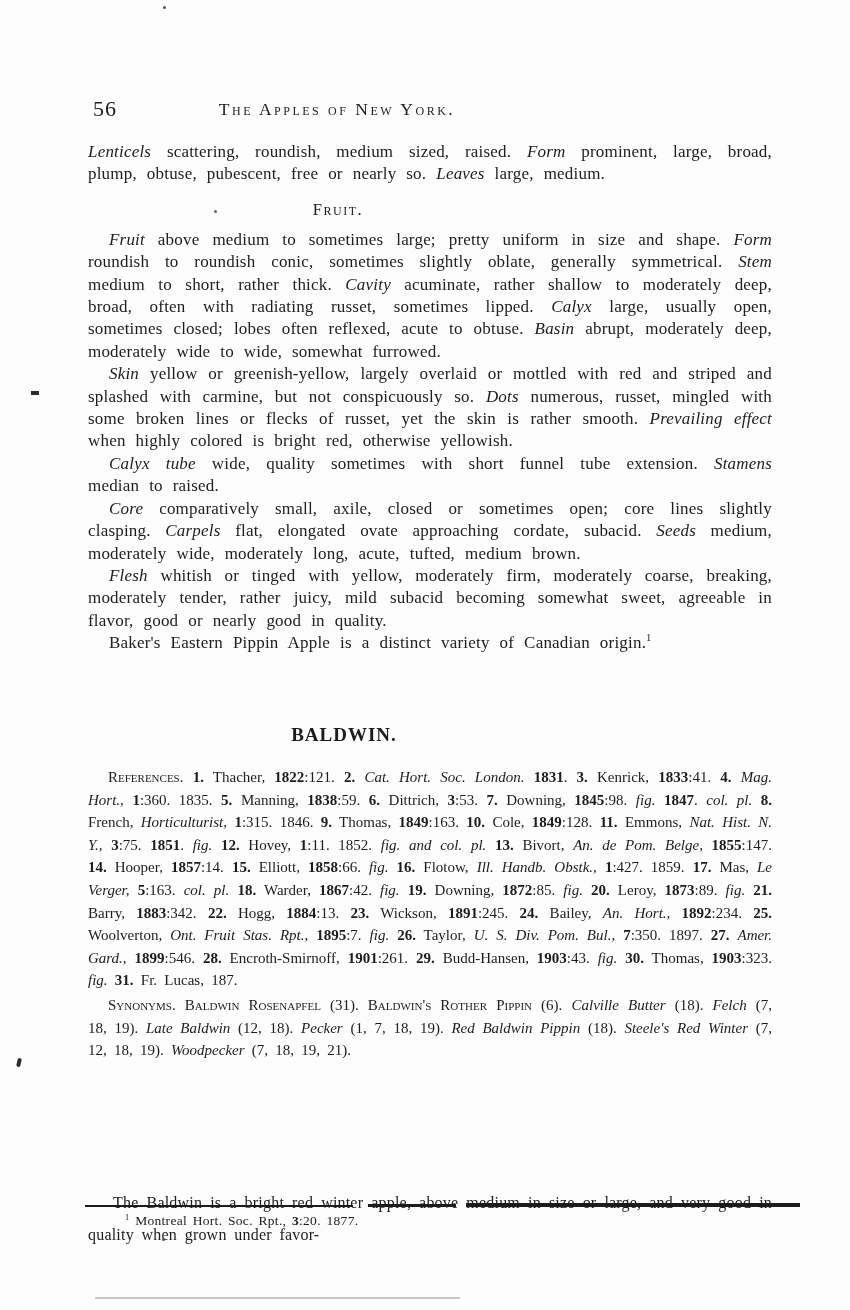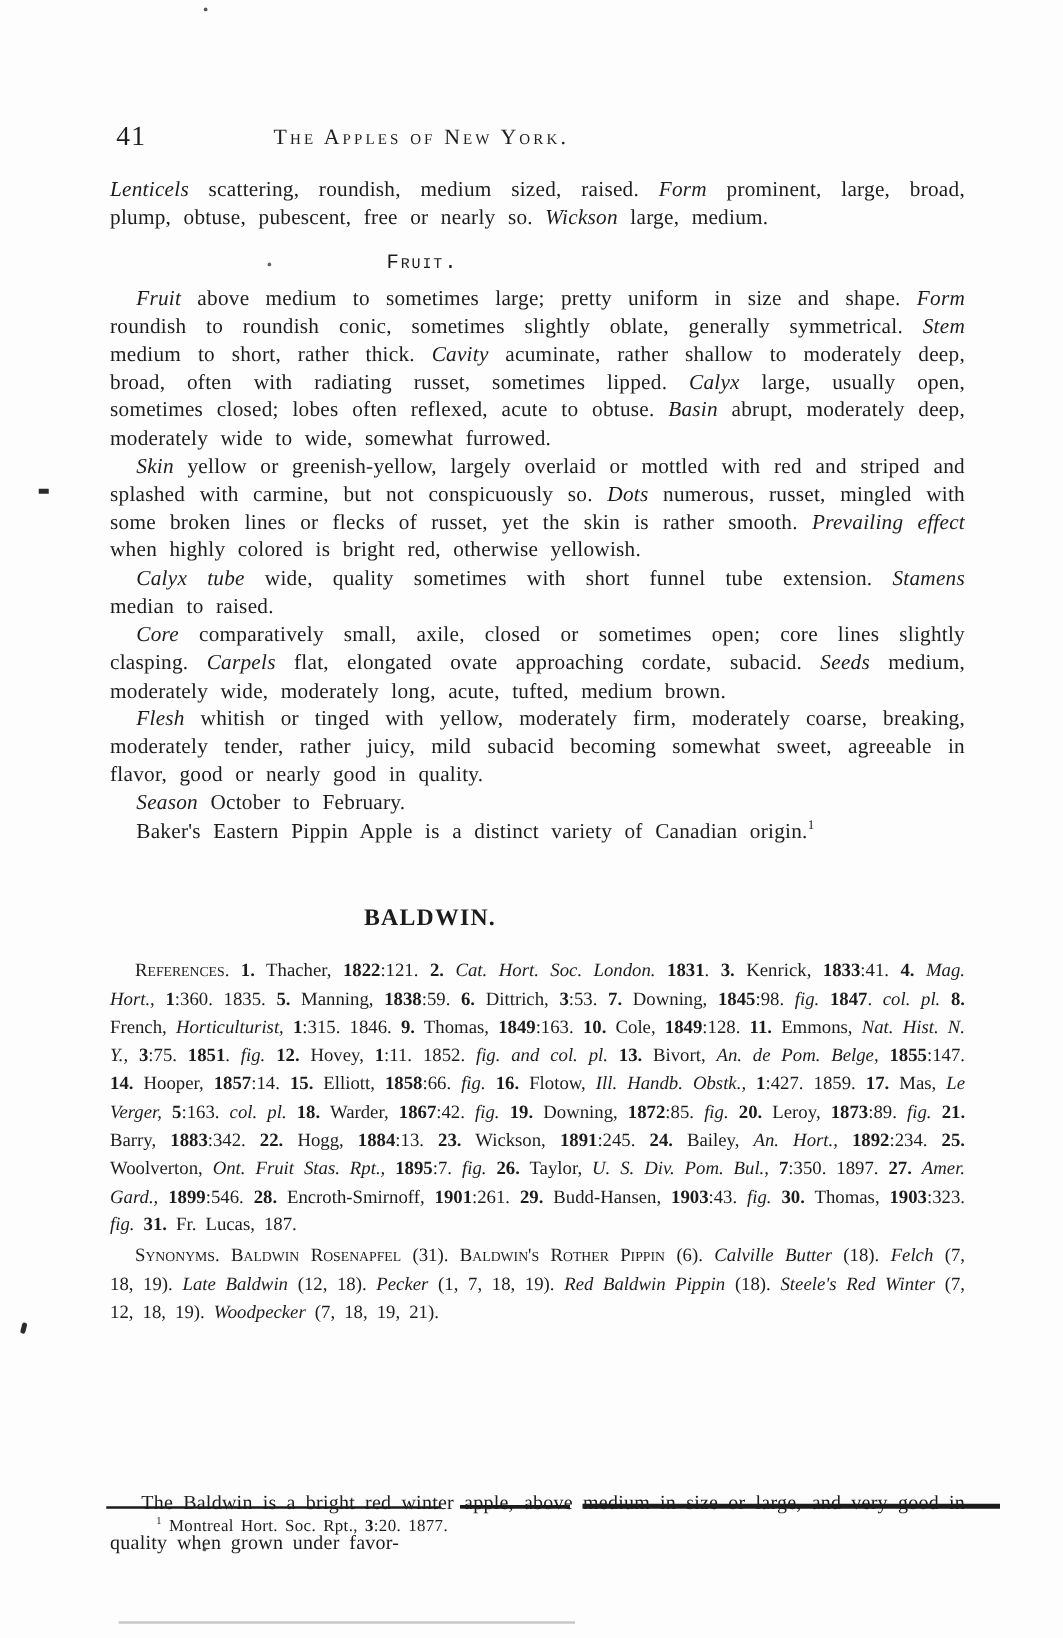--- a/index.html
+++ b/index.html
@@ -25,21 +25,21 @@
   .description { position: absolute; top: 141px; left: 88px; width: 684px; }
   .body-para {
     margin: 0; font-size: 17px; line-height: 22.4px;
     text-align: justify; text-indent: 21px;
     word-spacing: 5.5px; letter-spacing: 0.2px;
   }
   .no-indent { text-indent: 0; }
   .section-heading {
     width: 500px; margin: 14px 0 9px 0; text-align: center;
     font-variant: small-caps; font-weight: normal;
-    font-size: 16.5px; letter-spacing: 1.5px; font-family: Liberation Mono, monospace;
+    font-size: 16.5px; letter-spacing: 1.5px;
   }
   
   .variety-title {
     position: absolute; top: 724px; left: 88px; width: 512px; margin: 0;
     text-align: center; font-size: 19px; font-weight: bold; letter-spacing: 1px;
   }
   
   .refsyn { position: absolute; top: 766px; left: 88px; width: 684px; }
   .ref-para {
     margin: 0; font-size: 15px; line-height: 22.6px;
@@ -74,33 +74,32 @@
   .speck-c { left: 31px;  top: 391px;  width: 8px; height: 4px; background: #2b2b2b; }
   .speck-d { left: 17px;  top: 1058px; width: 4px; height: 9px; background: #2b2b2b; border-radius: 2px; transform: rotate(14deg); }
   .speck-e { left: 162px; top: 1238px; width: 3px; height: 3px; border-radius: 50%; }
 </style>
 </head>
 <body>
 
 <div class="page">
 
   <header class="running-head">
-    <span class="page-num">41</span>
+    <span class="page-num">56</span>
     <span class="running-title">The Apples of New York.</span>
   </header>
 
   <section class="description">
-    <p class="body-para no-indent"><span class="i">Lenticels</span><span> scattering, roundish, medium sized, raised. </span><span class="i">Form</span><span> prominent, large, broad, plump, obtuse, pubescent, free or nearly so. </span><span class="i">Wickson</span><span> large, medium.</span></p>
+    <p class="body-para no-indent"><span class="i">Lenticels</span><span> scattering, roundish, medium sized, raised. </span><span class="i">Form</span><span> prominent, large, broad, plump, obtuse, pubescent, free or nearly so. </span><span class="i">Leaves</span><span> large, medium.</span></p>
     <h3 class="section-heading">Fruit.</h3>
     <p class="body-para"><span class="i">Fruit</span><span> above medium to sometimes large; pretty uniform in size and shape. </span><span class="i">Form</span><span> roundish to roundish conic, sometimes slightly oblate, generally symmetrical. </span><span class="i">Stem</span><span> medium to short, rather thick. </span><span class="i">Cavity</span><span> acuminate, rather shallow to moderately deep, broad, often with radiating russet, sometimes lipped. </span><span class="i">Calyx</span><span> large, usually open, sometimes closed; lobes often reflexed, acute to obtuse. </span><span class="i">Basin</span><span> abrupt, moderately deep, moderately wide to wide, somewhat furrowed.</span></p>
     <p class="body-para"><span class="i">Skin</span><span> yellow or greenish-yellow, largely overlaid or mottled with red and striped and splashed with carmine, but not conspicuously so. </span><span class="i">Dots</span><span> numerous, russet, mingled with some broken lines or flecks of russet, yet the skin is rather smooth. </span><span class="i">Prevailing effect</span><span> when highly colored is bright red, otherwise yellowish.</span></p>
     <p class="body-para"><span class="i">Calyx tube</span><span> wide, quality sometimes with short funnel tube extension. </span><span class="i">Stamens</span><span> median to raised.</span></p>
     <p class="body-para"><span class="i">Core</span><span> comparatively small, axile, closed or sometimes open; core lines slightly clasping. </span><span class="i">Carpels</span><span> flat, elongated ovate approaching cordate, subacid. </span><span class="i">Seeds</span><span> medium, moderately wide, moderately long, acute, tufted, medium brown.</span></p>
     <p class="body-para"><span class="i">Flesh</span><span> whitish or tinged with yellow, moderately firm, moderately coarse, breaking, moderately tender, rather juicy, mild subacid becoming somewhat sweet, agreeable in flavor, good or nearly good in quality.</span></p>
-    <p class="body-para"><span class="i">Season</span><span> October to February.</span></p>
     <p class="body-para"><span>Baker's Eastern Pippin Apple is a distinct variety of Canadian origin.</span><span class="sup">1</span></p>
   </section>
 
   <h1 class="variety-title">BALDWIN.</h1>
 
   <section class="refsyn">
     <p class="ref-para"><span class="sc">References.</span><span> </span><span class="b">1.</span><span> Thacher, </span><span class="b">1822</span><span>:121. </span><span class="b">2.</span><span> </span><span class="i">Cat. Hort. Soc. London.</span><span> </span><span class="b">1831</span><span>. </span><span class="b">3.</span><span> Kenrick, </span><span class="b">1833</span><span>:41. </span><span class="b">4.</span><span> </span><span class="i">Mag. Hort.,</span><span> </span><span class="b">1</span><span>:360. 1835. </span><span class="b">5.</span><span> Manning, </span><span class="b">1838</span><span>:59. </span><span class="b">6.</span><span> Dittrich, </span><span class="b">3</span><span>:53. </span><span class="b">7.</span><span> Downing, </span><span class="b">1845</span><span>:98. </span><span class="i">fig.</span><span> </span><span class="b">1847</span><span>. </span><span class="i">col. pl.</span><span> </span><span class="b">8.</span><span> French, </span><span class="i">Horticulturist,</span><span> </span><span class="b">1</span><span>:315. 1846. </span><span class="b">9.</span><span> Thomas, </span><span class="b">1849</span><span>:163. </span><span class="b">10.</span><span> Cole, </span><span class="b">1849</span><span>:128. </span><span class="b">11.</span><span> Emmons, </span><span class="i">Nat. Hist. N. Y.,</span><span> </span><span class="b">3</span><span>:75. </span><span class="b">1851</span><span>. </span><span class="i">fig.</span><span> </span><span class="b">12.</span><span> Hovey, </span><span class="b">1</span><span>:11. 1852. </span><span class="i">fig. and col. pl.</span><span> </span><span class="b">13.</span><span> Bivort, </span><span class="i">An. de Pom. Belge,</span><span> </span><span class="b">1855</span><span>:147. </span><span class="b">14.</span><span> Hooper, </span><span class="b">1857</span><span>:14. </span><span class="b">15.</span><span> Elliott, </span><span class="b">1858</span><span>:66. </span><span class="i">fig.</span><span> </span><span class="b">16.</span><span> Flotow, </span><span class="i">Ill. Handb. Obstk.,</span><span> </span><span class="b">1</span><span>:427. 1859. </span><span class="b">17.</span><span> Mas, </span><span class="i">Le Verger,</span><span> </span><span class="b">5</span><span>:163. </span><span class="i">col. pl.</span><span> </span><span class="b">18.</span><span> Warder, </span><span class="b">1867</span><span>:42. </span><span class="i">fig.</span><span> </span><span class="b">19.</span><span> Downing, </span><span class="b">1872</span><span>:85. </span><span class="i">fig.</span><span> </span><span class="b">20.</span><span> Leroy, </span><span class="b">1873</span><span>:89. </span><span class="i">fig.</span><span> </span><span class="b">21.</span><span> Barry, </span><span class="b">1883</span><span>:342. </span><span class="b">22.</span><span> Hogg, </span><span class="b">1884</span><span>:13. </span><span class="b">23.</span><span> Wickson, </span><span class="b">1891</span><span>:245. </span><span class="b">24.</span><span> Bailey, </span><span class="i">An. Hort.,</span><span> </span><span class="b">1892</span><span>:234. </span><span class="b">25.</span><span> Woolverton, </span><span class="i">Ont. Fruit Stas. Rpt.,</span><span> </span><span class="b">1895</span><span>:7. </span><span class="i">fig.</span><span> </span><span class="b">26.</span><span> Taylor, </span><span class="i">U. S. Div. Pom. Bul.,</span><span> </span><span class="b">7</span><span>:350. 1897. </span><span class="b">27.</span><span> </span><span class="i">Amer. Gard.,</span><span> </span><span class="b">1899</span><span>:546. </span><span class="b">28.</span><span> Encroth-Smirnoff, </span><span class="b">1901</span><span>:261. </span><span class="b">29.</span><span> Budd-Hansen, </span><span class="b">1903</span><span>:43. </span><span class="i">fig.</span><span> </span><span class="b">30.</span><span> Thomas, </span><span class="b">1903</span><span>:323. </span><span class="i">fig.</span><span> </span><span class="b">31.</span><span> Fr. Lucas, 187.</span></p>
     <p class="ref-para"><span class="sc">Synonyms.</span><span> </span><span class="sc">Baldwin Rosenapfel</span><span> (31). </span><span class="sc">Baldwin's Rother Pippin</span><span> (6). </span><span class="i">Calville Butter</span><span> (18). </span><span class="i">Felch</span><span> (7, 18, 19). </span><span class="i">Late Baldwin</span><span> (12, 18). </span><span class="i">Pecker</span><span> (1, 7, 18, 19). </span><span class="i">Red Baldwin Pippin</span><span> (18). </span><span class="i">Steele's Red Winter</span><span> (7, 12, 18, 19). </span><span class="i">Woodpecker</span><span> (7, 18, 19, 21).</span></p>
   </section>
 

